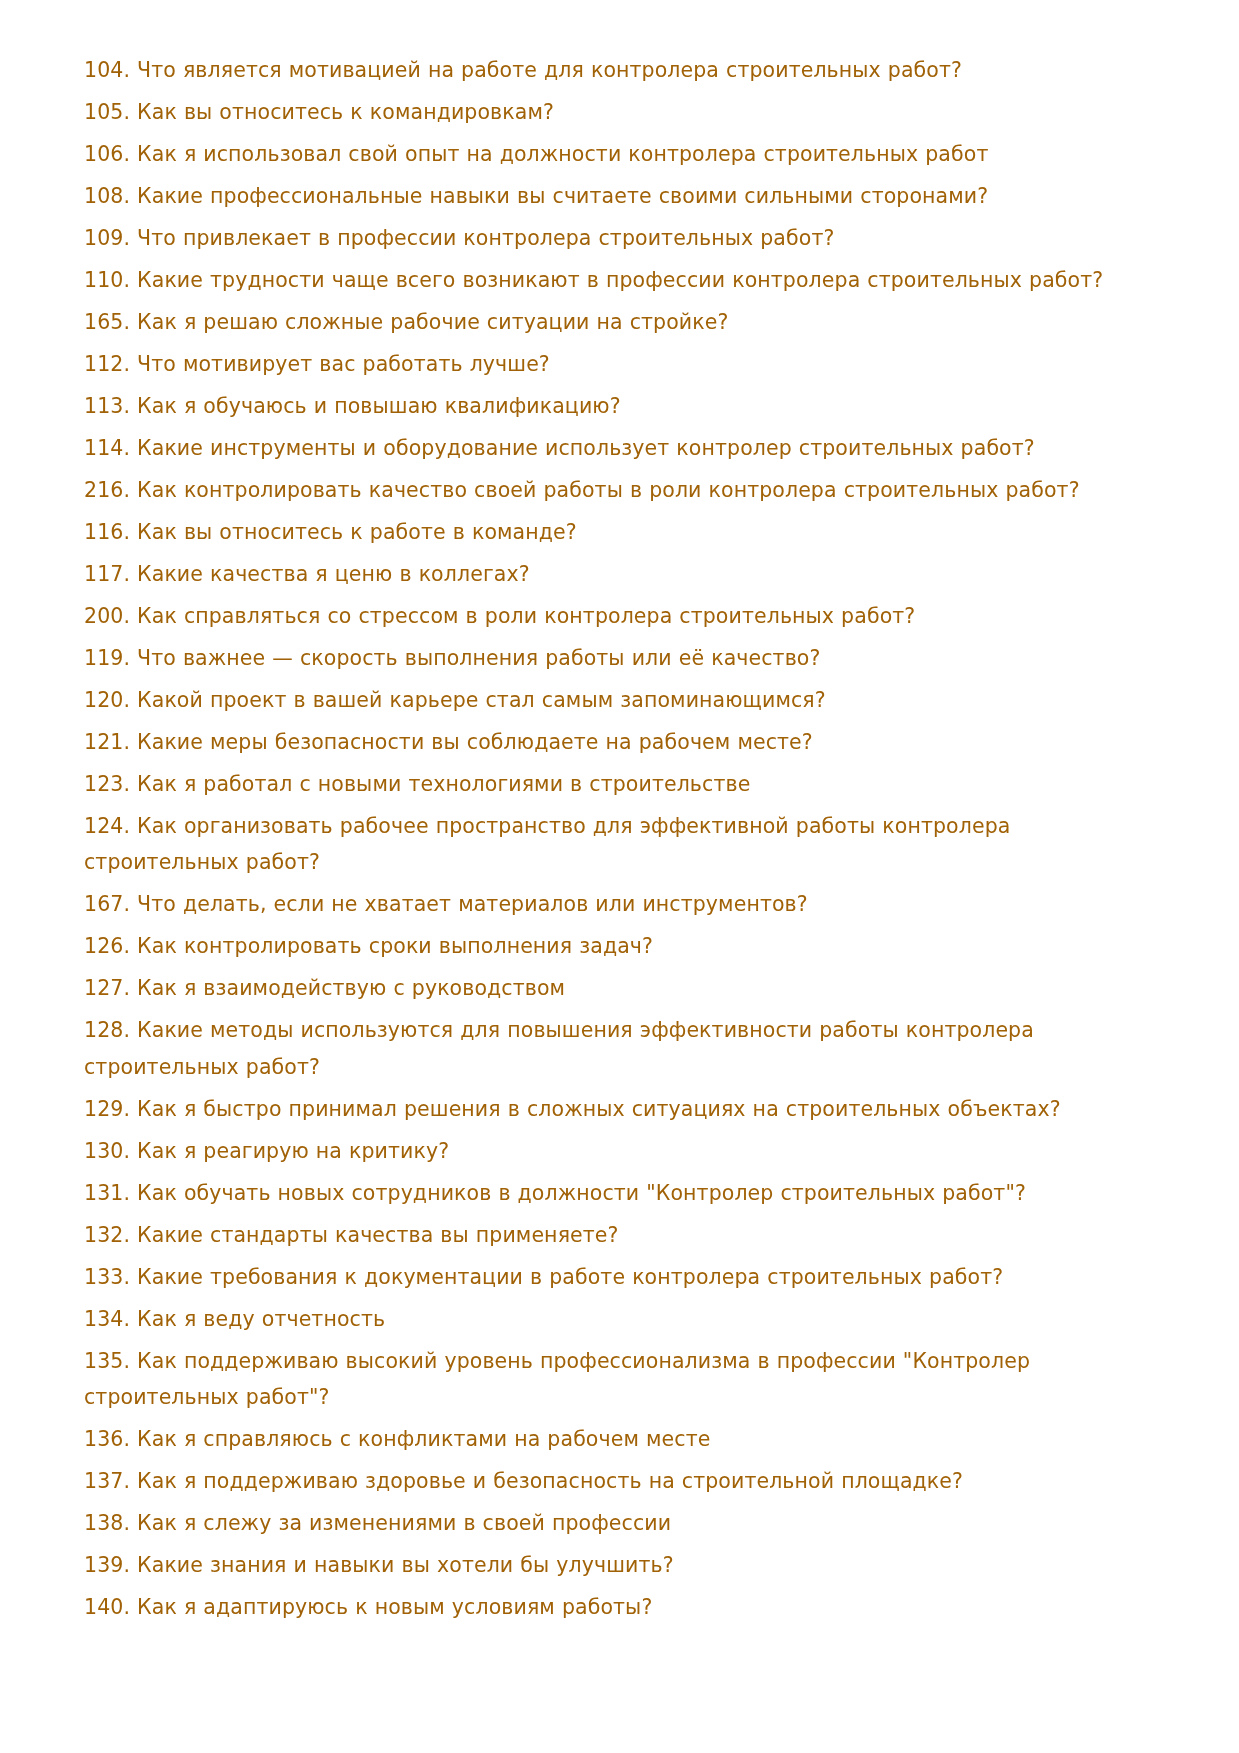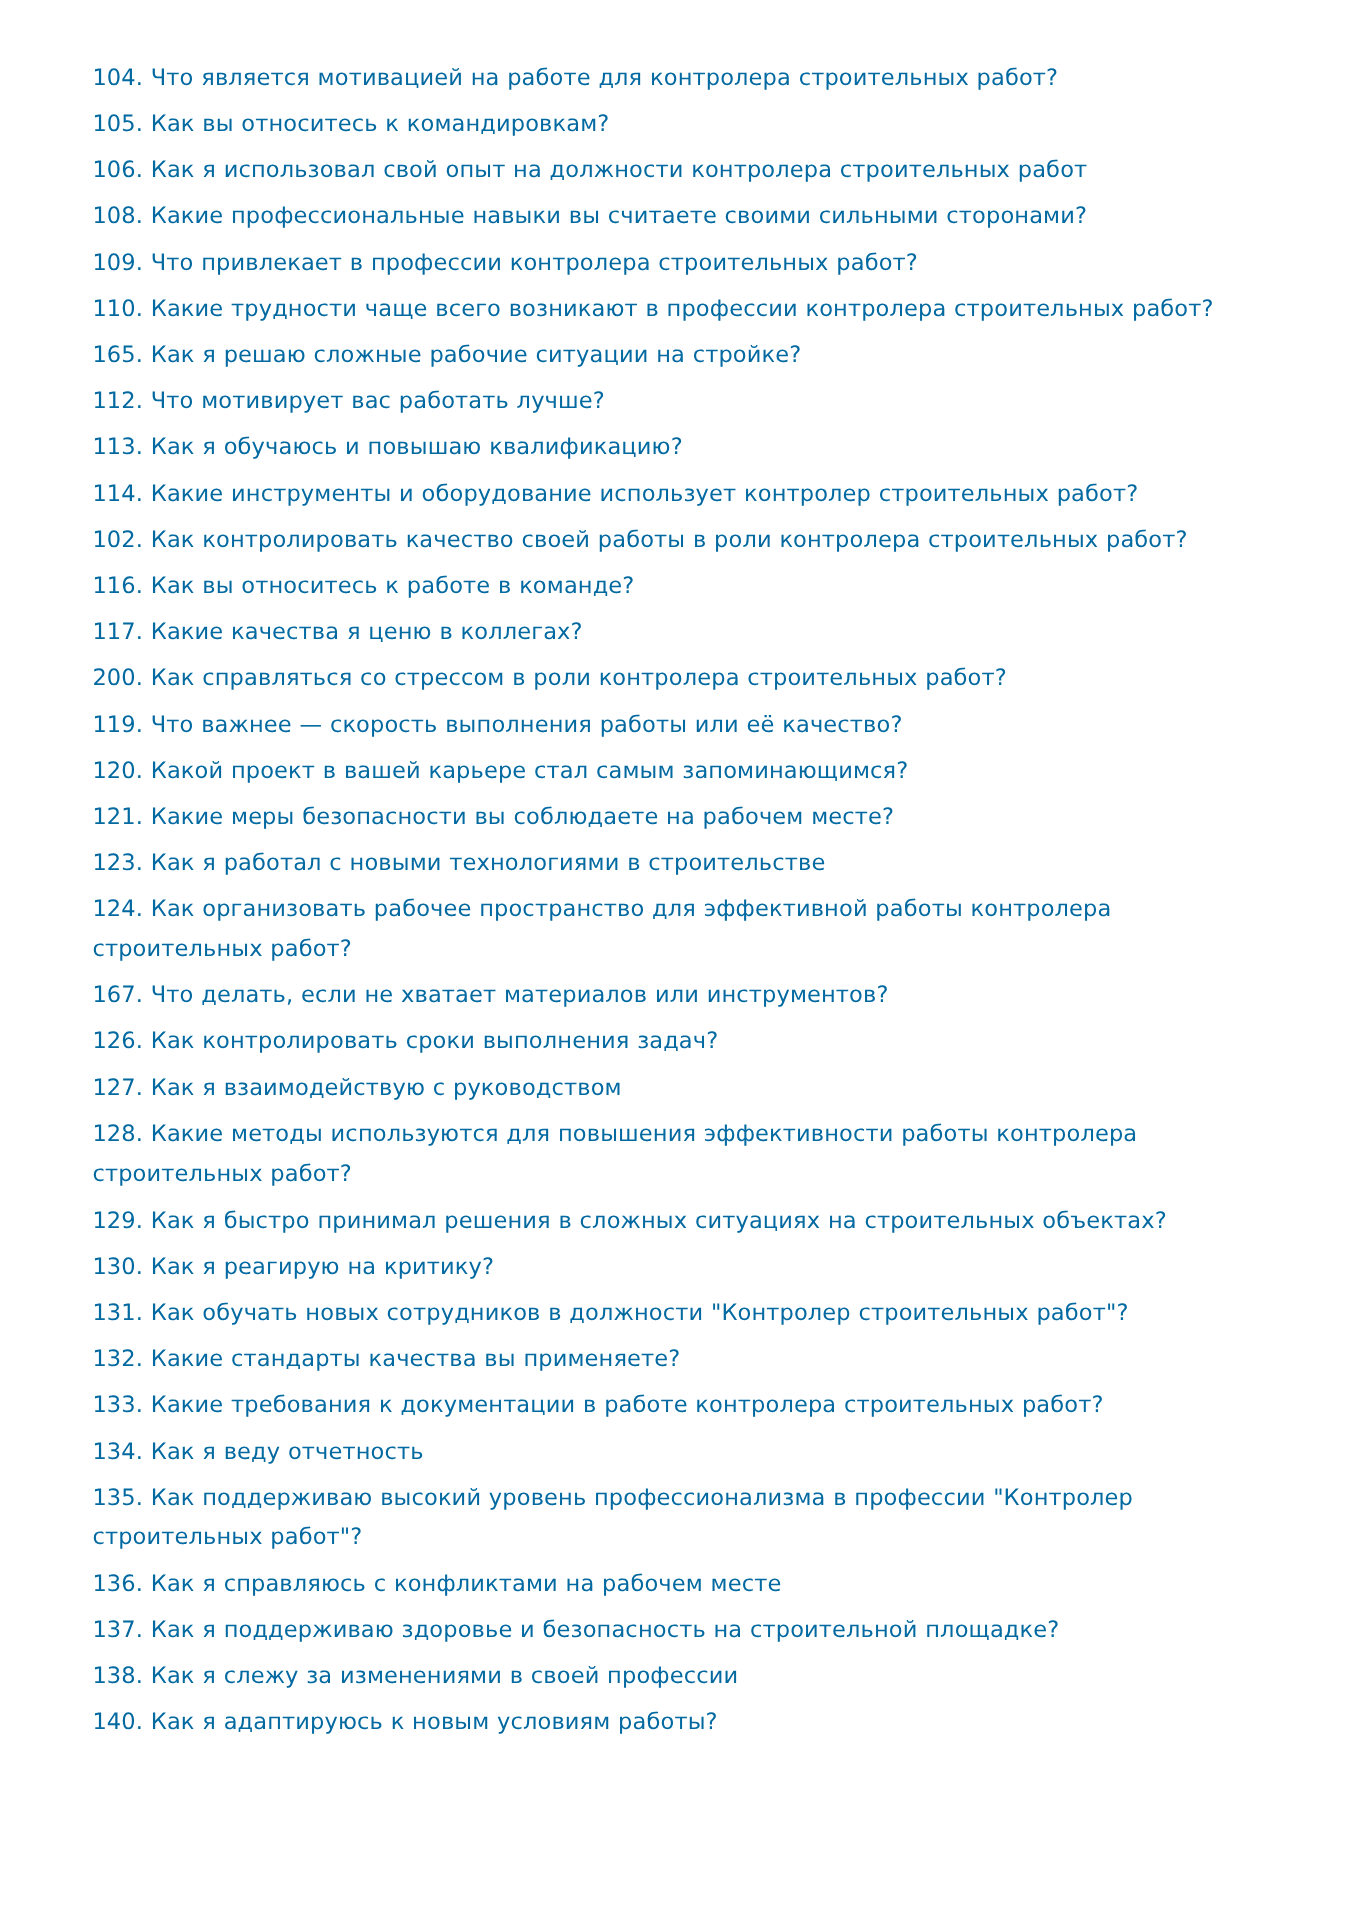--- a/index.html
+++ b/index.html
@@ -22,21 +22,21 @@
   }
   .doc-list {
     list-style: none;
     margin: 0;
     padding: 0;
   }
   .doc-item {
     font-size: 20.5px;
     line-height: 1.78;
     letter-spacing: 0.1px;
-    color: #0369a1;
+    color: #a16207;
     font-weight: 400;
     margin: 0 0 5.5px 0;
     text-align: left;
     word-spacing: 0.4px;
   }
 </style>
 </head>
 <body>
 
 <div class="page">
@@ -44,21 +44,21 @@
       <li class="doc-item">104. Что является мотивацией на работе для контролера строительных работ?</li>
       <li class="doc-item">105. Как вы относитесь к командировкам?</li>
       <li class="doc-item">106. Как я использовал свой опыт на должности контролера строительных работ</li>
       <li class="doc-item">108. Какие профессиональные навыки вы считаете своими сильными сторонами?</li>
       <li class="doc-item">109. Что привлекает в профессии контролера строительных работ?</li>
       <li class="doc-item">110. Какие трудности чаще всего возникают в профессии контролера строительных работ?</li>
       <li class="doc-item">165. Как я решаю сложные рабочие ситуации на стройке?</li>
       <li class="doc-item">112. Что мотивирует вас работать лучше?</li>
       <li class="doc-item">113. Как я обучаюсь и повышаю квалификацию?</li>
       <li class="doc-item">114. Какие инструменты и оборудование использует контролер строительных работ?</li>
-      <li class="doc-item">102. Как контролировать качество своей работы в роли контролера строительных работ?</li>
+      <li class="doc-item">216. Как контролировать качество своей работы в роли контролера строительных работ?</li>
       <li class="doc-item">116. Как вы относитесь к работе в команде?</li>
       <li class="doc-item">117. Какие качества я ценю в коллегах?</li>
       <li class="doc-item">200. Как справляться со стрессом в роли контролера строительных работ?</li>
       <li class="doc-item">119. Что важнее — скорость выполнения работы или её качество?</li>
       <li class="doc-item">120. Какой проект в вашей карьере стал самым запоминающимся?</li>
       <li class="doc-item">121. Какие меры безопасности вы соблюдаете на рабочем месте?</li>
       <li class="doc-item">123. Как я работал с новыми технологиями в строительстве</li>
       <li class="doc-item">124. Как организовать рабочее пространство для эффективной работы контролера строительных работ?</li>
       <li class="doc-item">167. Что делать, если не хватает материалов или инструментов?</li>
       <li class="doc-item">126. Как контролировать сроки выполнения задач?</li>
@@ -67,15 +67,16 @@
       <li class="doc-item">129. Как я быстро принимал решения в сложных ситуациях на строительных объектах?</li>
       <li class="doc-item">130. Как я реагирую на критику?</li>
       <li class="doc-item">131. Как обучать новых сотрудников в должности "Контролер строительных работ"?</li>
       <li class="doc-item">132. Какие стандарты качества вы применяете?</li>
       <li class="doc-item">133. Какие требования к документации в работе контролера строительных работ?</li>
       <li class="doc-item">134. Как я веду отчетность</li>
       <li class="doc-item">135. Как поддерживаю высокий уровень профессионализма в профессии "Контролер строительных работ"?</li>
       <li class="doc-item">136. Как я справляюсь с конфликтами на рабочем месте</li>
       <li class="doc-item">137. Как я поддерживаю здоровье и безопасность на строительной площадке?</li>
       <li class="doc-item">138. Как я слежу за изменениями в своей профессии</li>
+      <li class="doc-item">139. Какие знания и навыки вы хотели бы улучшить?</li>
       <li class="doc-item">140. Как я адаптируюсь к новым условиям работы?</li>
     </ul>
 </div>
 
 </body></html>

